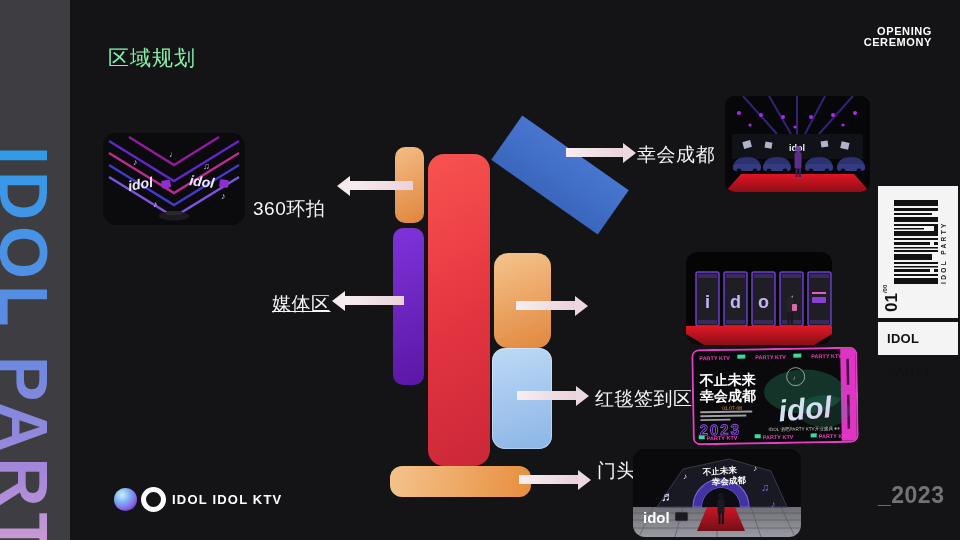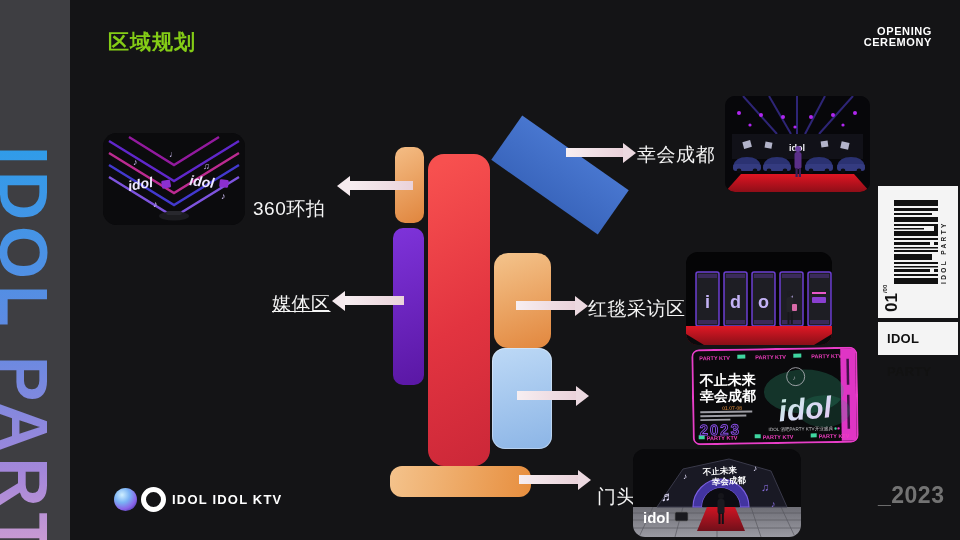--- a/index.html
+++ b/index.html
@@ -7,21 +7,21 @@
          font-family:"Liberation Sans",sans-serif;}
   .abs{position:absolute;}
 
   
   .side-rail{position:absolute;left:0;top:0;width:70px;height:540px;background:#3e3e42;}
   .side-rail-text{position:absolute;left:58px;top:146px;transform-origin:0 0;transform:rotate(90deg);
     font-weight:800;font-size:68px;line-height:1;letter-spacing:6px;white-space:nowrap;
     background:linear-gradient(90deg,#2f9ce9 0%,#5f8ae2 40%,#a487da 70%,#efaecb 100%);
     -webkit-background-clip:text;background-clip:text;color:transparent;}
 
-  .slide-title{position:absolute;left:108px;top:28px;color:#84cc16;font-size:21px;font-weight:700;letter-spacing:1px;}
+  .slide-title{position:absolute;left:108px;top:44px;color:#86efac;font-size:21px;font-weight:400;letter-spacing:1px;}
   .opening{position:absolute;right:28px;top:26px;color:#fff;font-size:11px;font-weight:700;
     letter-spacing:.6px;text-align:right;line-height:11px;}
 
   
   .shape{position:absolute;}
   .sh-o1{left:395px;top:147px;width:29px;height:76px;border-radius:10px;
     background:linear-gradient(150deg,#f4bd85,#e0853d);}
   .sh-purple{left:393px;top:228px;width:31px;height:157px;border-radius:10px;
     background:linear-gradient(160deg,#7e33da,#5a17a4);}
   .sh-red{left:428px;top:154px;width:62px;height:312px;border-radius:16px;
@@ -93,22 +93,22 @@
   <div class="arrow left" style="left:350px;top:181px;width:63px;"></div>
   <div class="arrow left" style="left:345px;top:296px;width:59px;"></div>
   <div class="arrow right" style="left:566px;top:148px;width:57px;"></div>
   <div class="arrow right" style="left:516px;top:301px;width:59px;"></div>
   <div class="arrow right" style="left:517px;top:391px;width:59px;"></div>
   <div class="arrow right" style="left:519px;top:475px;width:59px;"></div>
 
   <div class="zone-label" style="left:253px;top:196px;">360环拍</div>
   <div class="zone-label" style="left:272px;top:291px;text-decoration:underline;">媒体区</div>
   <div class="zone-label" style="left:637px;top:142px;">幸会成都</div>
-  <div class="zone-label" style="left:588px;top:296px;">红毯采访区</div>
-  <div class="zone-label" style="left:597px;top:484px;">门头</div>
+  <div class="zone-label" style="left:595px;top:386px;">红毯签到区</div>
+  <div class="zone-label" style="left:597px;top:458px;">门头</div>
 
   <div class="img-card" style="left:103px;top:133px;width:142px;height:92px;border-radius:14px;">
     <svg width="142" height="92" viewBox="0 0 142 92">
       <rect width="142" height="92" fill="#0b0b0d"></rect>
       <g stroke-width="2.4" fill="none" opacity="0.9">
         <path d="M6,8 L71,48 L136,8" stroke="#6a2be0"></path>
         <path d="M6,20 L71,60 L136,20" stroke="#d02fa0"></path>
         <path d="M6,32 L71,72 L136,32" stroke="#4a3fe4"></path>
         <path d="M6,44 L71,84 L136,44" stroke="#8b5cf6"></path>
         <path d="M26,4 L71,32 L116,4" stroke="#a21caf"></path>

